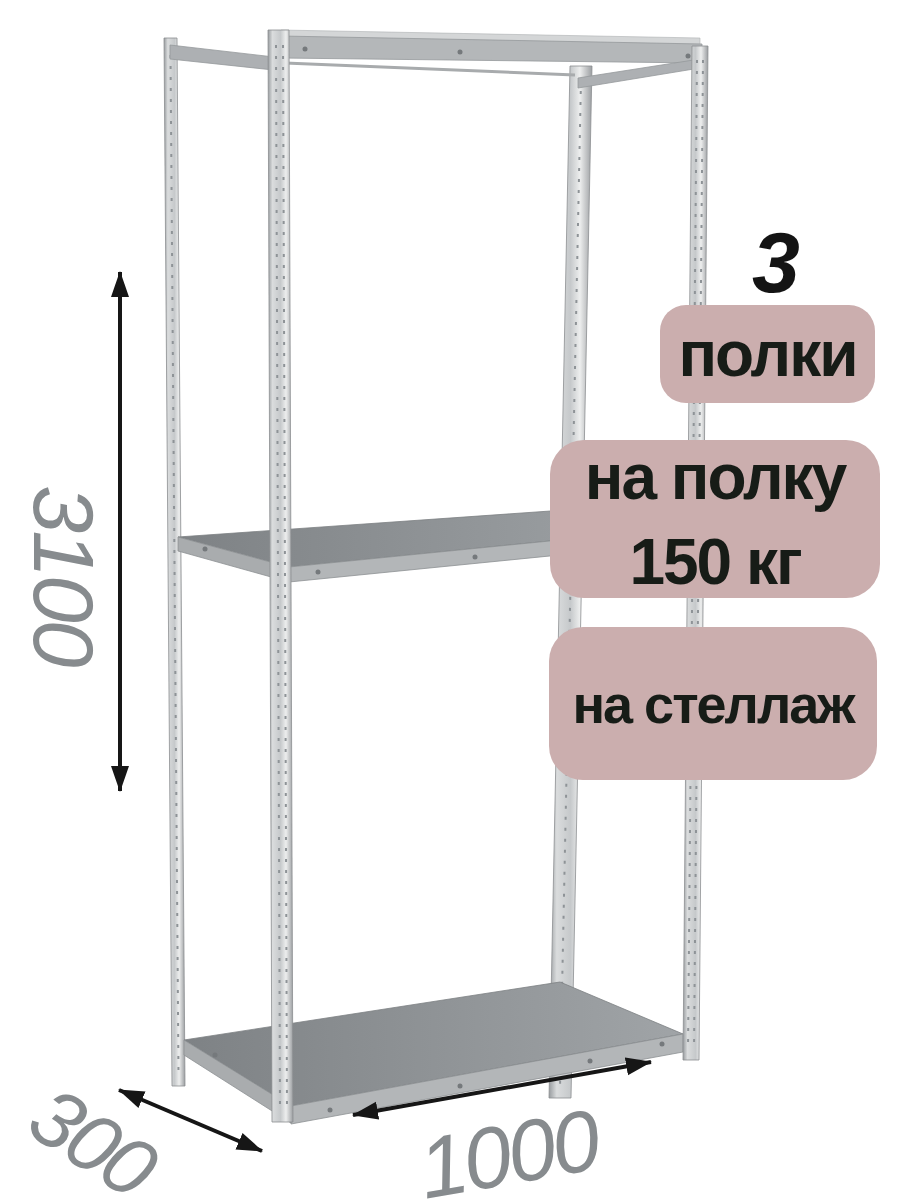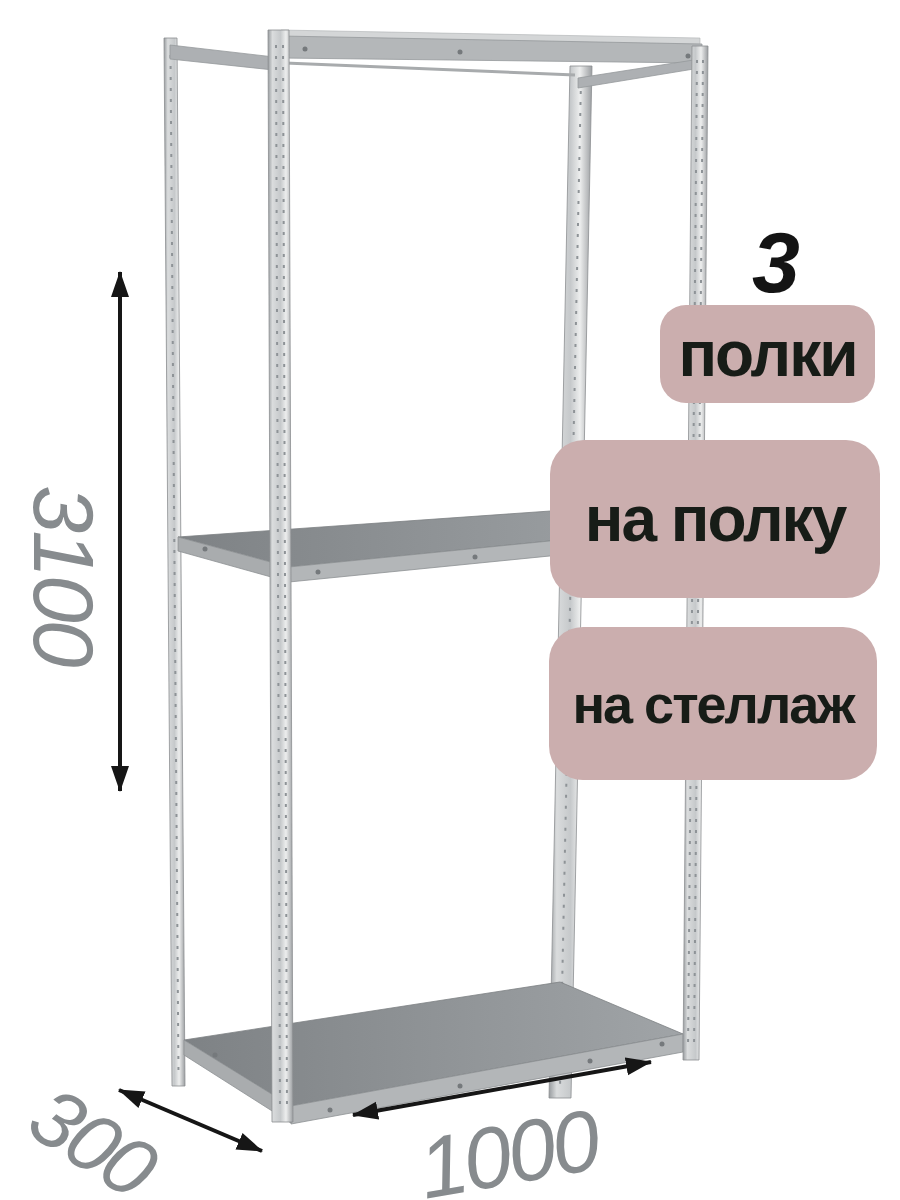--- a/index.html
+++ b/index.html
@@ -113,19 +113,20 @@
   <div class="dim dim-width">1000</div>
 
   <div class="count">3</div>
 
   <div class="badge badge-shelves">
     <span>полки</span>
   </div>
 
   <div class="badge badge-shelf-load">
     <div>на полку</div>
+    <div>150 кг</div>
   </div>
 
   <div class="badge badge-rack-load">
     <div class="line-narrow">на стеллаж</div>
   </div>
 
 </div>
 
 </body></html>

